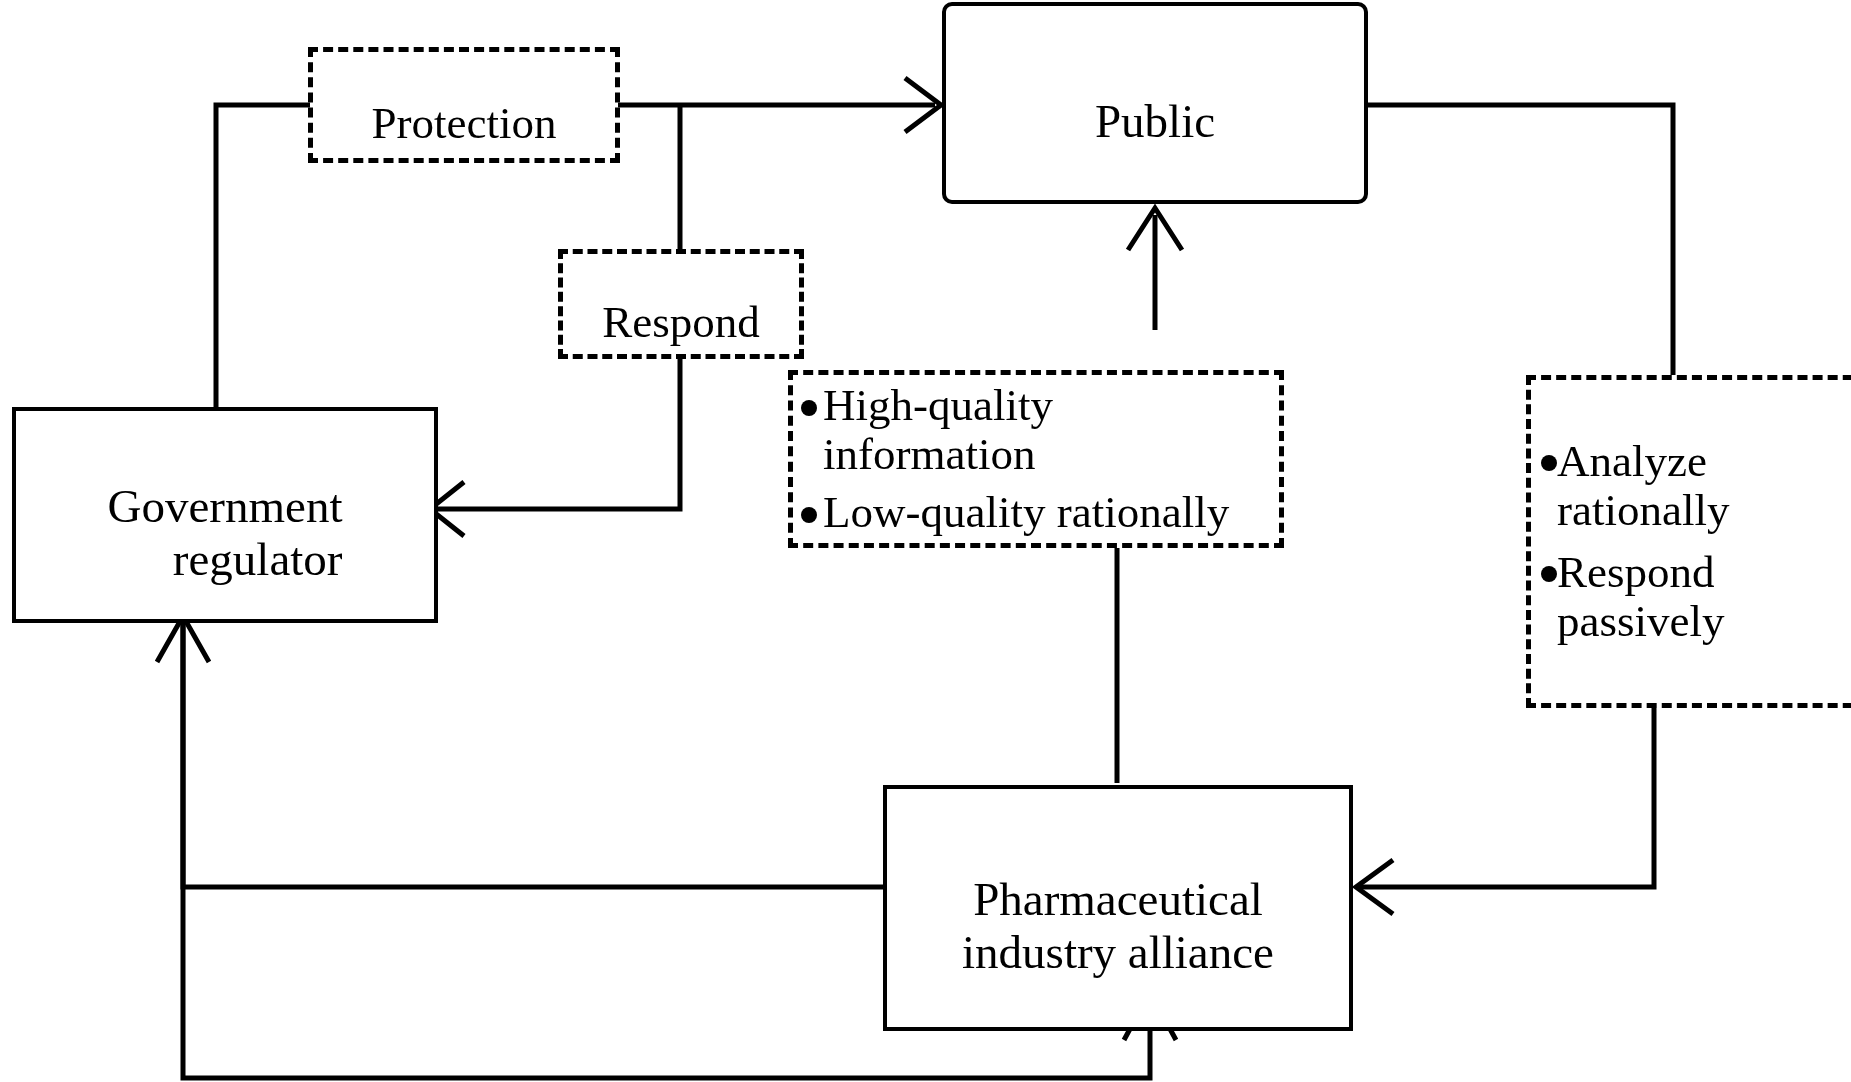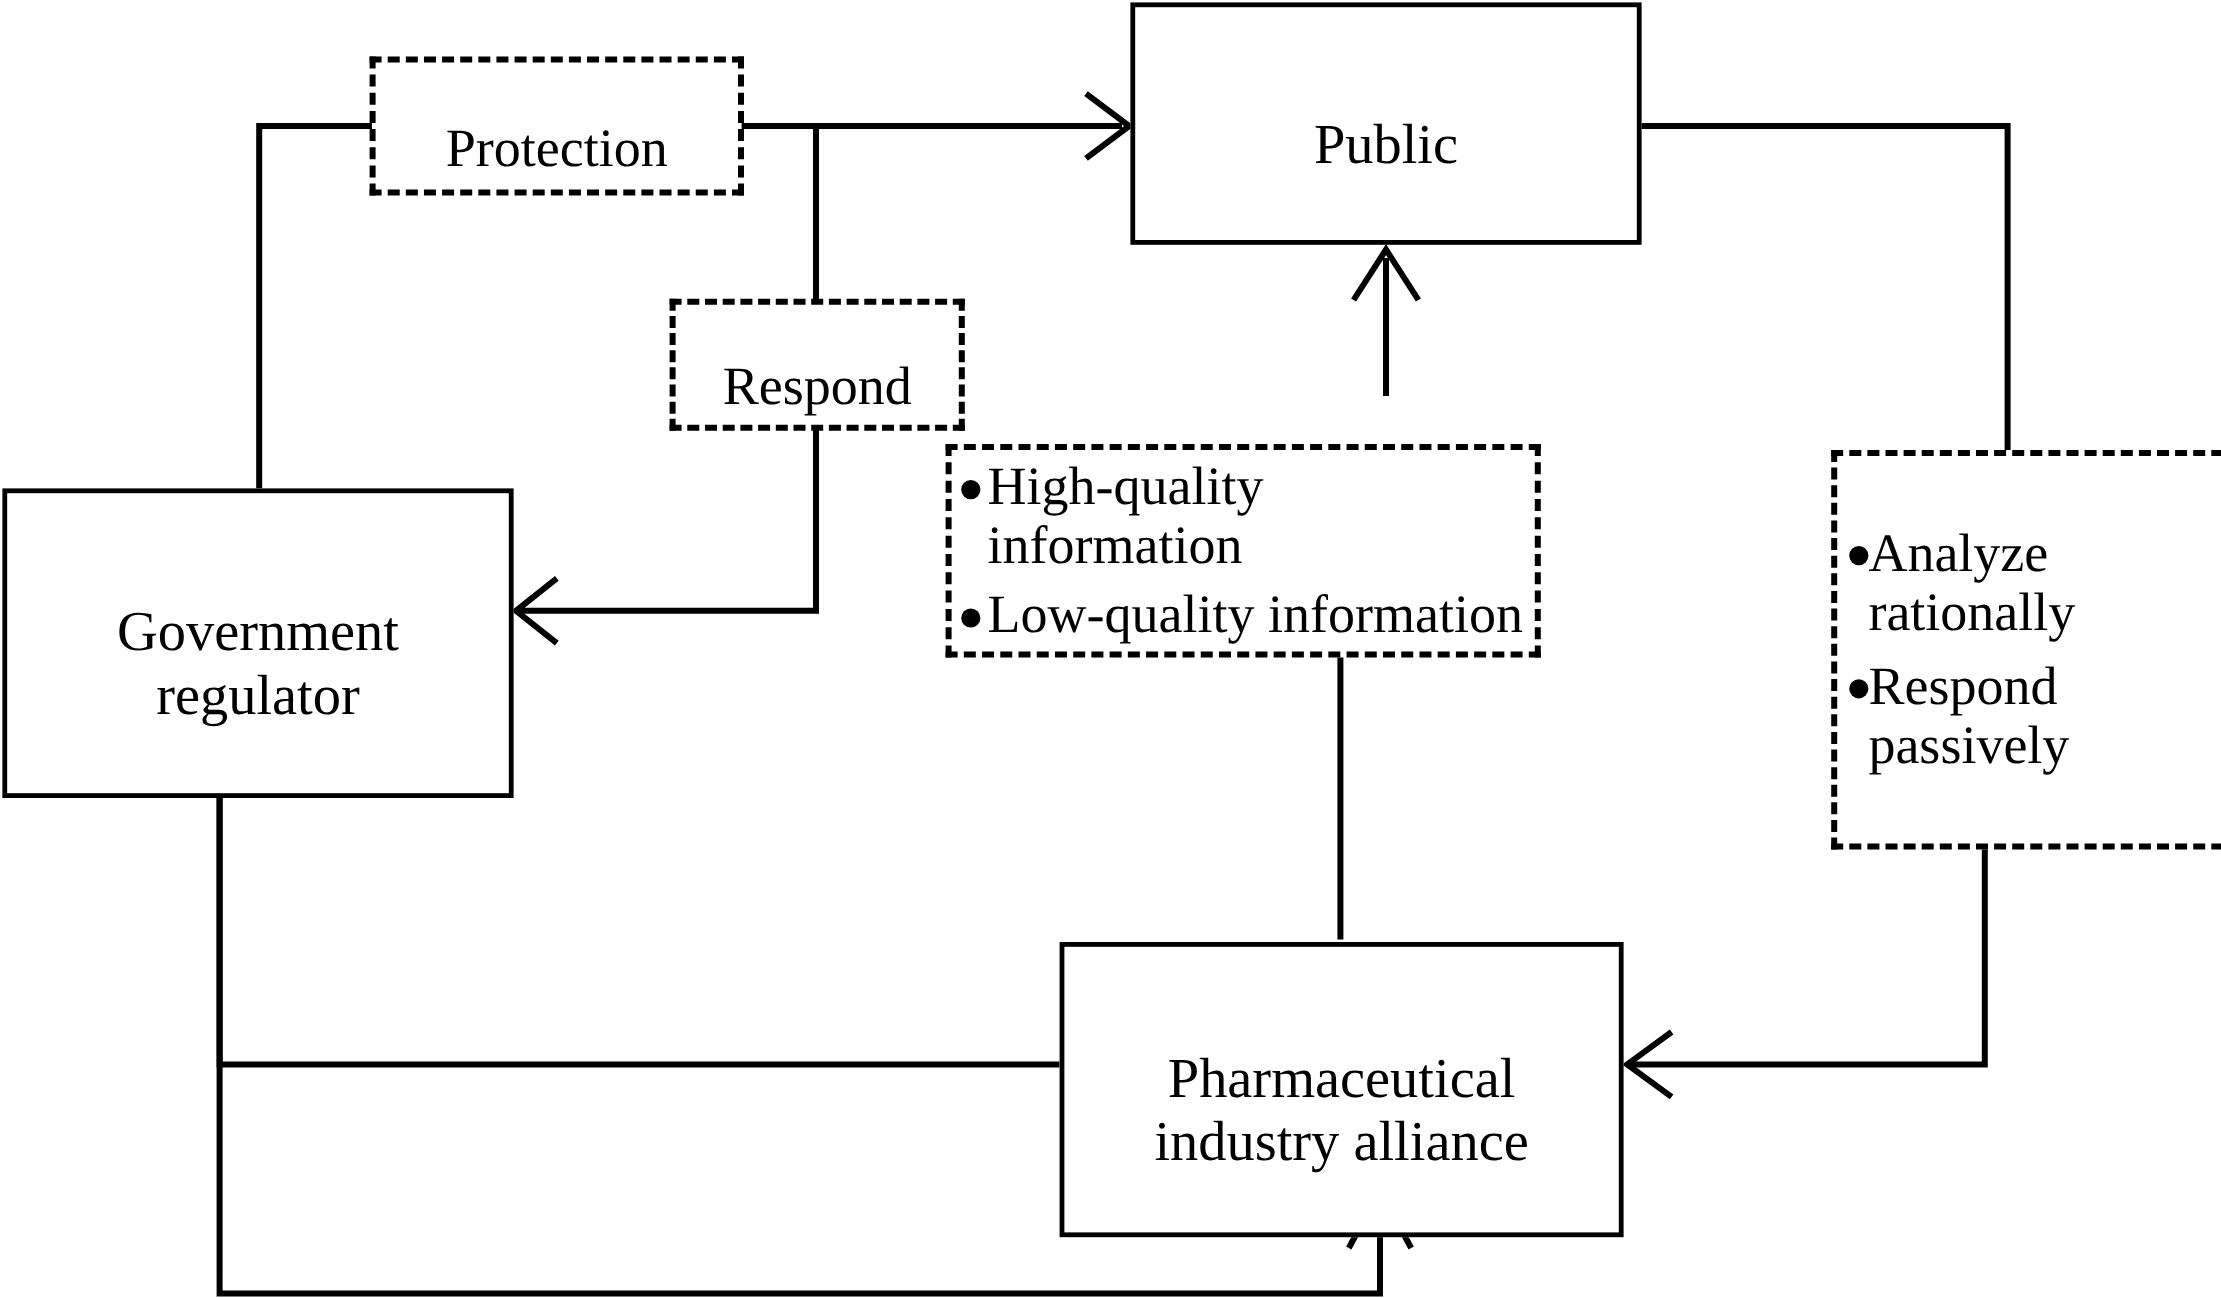--- a/index.html
+++ b/index.html
@@ -114,25 +114,25 @@
       <polyline points="464,482 430,509 464,536"></polyline>
 
       <polyline points="157,662 183,616 209,662"></polyline>
 
       <polyline points="1393,860 1356,887 1393,914"></polyline>
 
       <polyline points="1124,1040 1150,992 1176,1040"></polyline>
     </g>
   </svg>
 
-  <div class="node-box solid-box" id="public-box" style="left:942px; top:2px; width:426px; height:202px;">
+  <div class="node-box solid-box" id="public-box" style="left:942px; top:2px; width:426px; height:202px;border-radius:10px;">
     <span class="node-label lbl-xl">Public</span>
   </div>
 
-  <div class="node-box solid-box" id="government-regulator-box" style="left:2px; top:407px; width:426px; height:258px;">
+  <div class="node-box solid-box" id="government-regulator-box" style="left:12px; top:407px; width:426px; height:216px;text-align:right;">
     <span class="node-label lbl-xl">Government
 regulator</span>
   </div>
 
   <div class="node-box solid-box" id="pharma-box" style="left:883px; top:785px; width:470px; height:246px;">
     <span class="node-label lbl-xl">Pharmaceutical
 industry alliance</span>
   </div>
 
   <div class="node-box dashed-box" id="protection-box" style="left:308px; top:47px; width:312px; height:116px;">
@@ -143,21 +143,21 @@
     <span class="node-label lbl-lg">Respond</span>
   </div>
 
   <div class="bullet-list dashed-box" id="info-box" style="left:788px; top:370px; width:496px; height:178px; padding:6px 8px;">
     <div class="bullet-row">
       <span class="bullet-dot"></span>
       <span class="bullet-text">High-quality information</span>
     </div>
     <div class="bullet-row">
       <span class="bullet-dot"></span>
-      <span class="bullet-text">Low-quality information</span>
+      <span class="bullet-text">Low-quality rationally</span>
     </div>
   </div>
 
   <div class="bullet-list dashed-box" id="behavior-box" style="left:1526px; top:375px; width:372px; height:333px; padding:8px 10px;">
     <div class="bullet-row">
       <span class="bullet-dot"></span>
       <span class="bullet-text">Analyze
 rationally</span>
     </div>
     <div class="bullet-row">

